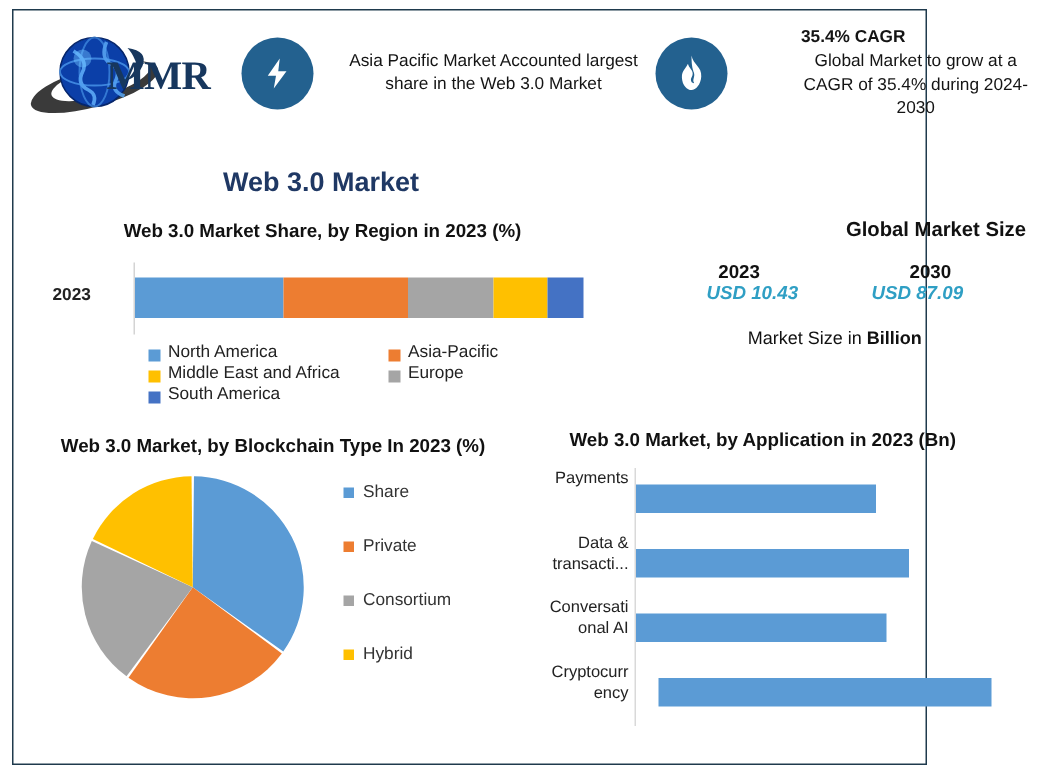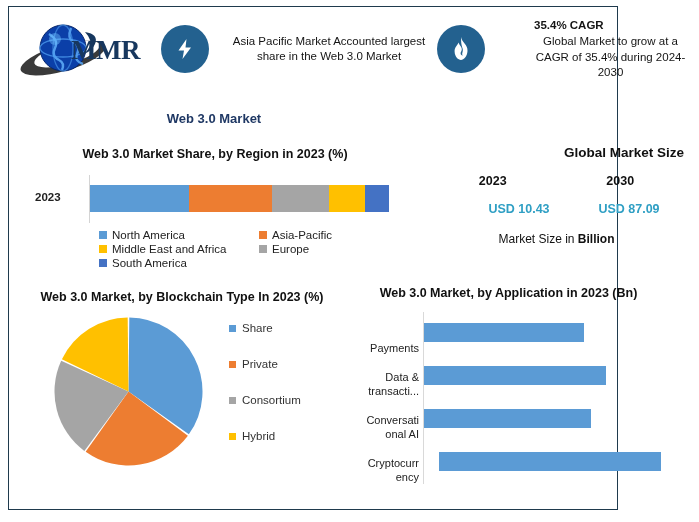--- a/index.html
+++ b/index.html
@@ -28,47 +28,47 @@
   .badge-icon{flex:0 0 auto;width:48px;height:48px;border-radius:50%;
               background:#23618f;display:flex;align-items:center;
               justify-content:center;margin-right:9px;}
   .badge-text{font-size:11.5px;line-height:15.5px;color:#141414;}
   .b1-text{text-align:center;width:222px;}
   .b2-text{text-align:center;width:186px;}
   .b2-title{font-weight:bold;display:block;text-align:left;margin-bottom:1px;}
 
   
   #main-title{position:absolute;left:0;top:104px;width:410px;text-align:center;
-              font-size:13px;font-weight:bold;color:#1f3864;}
+              font-size:18px;font-weight:bold;color:#1f3864;}
 
   
   #region-block{position:absolute;left:10px;top:140px;width:400px;}
   #region-title{text-align:center;font-size:12.5px;font-weight:bold;color:#111;
                 width:392px;}
   #region-plot{position:relative;margin-top:14px;height:48px;}
   #region-axis-line{position:absolute;left:70px;top:0;width:1px;height:48px;
                     background:#d4d4d4;}
   #region-label{position:absolute;left:16px;top:16px;font-size:11.5px;
                 font-weight:bold;color:#222;}
   #region-bar{position:absolute;left:71px;top:10px;height:27px;
               width:299px;display:flex;}
   #region-bar span{height:100%;display:block;}
 
   #region-legend{margin-top:6px;margin-left:80px;width:310px;
                  display:grid;grid-template-columns:160px 150px;
                  row-gap:2px;}
-  .lg-item{display:flex;align-items:center;font-size:11.5px;color:#222;}
+  .lg-item{display:flex;align-items:flex-end;font-size:11.5px;color:#222;}
   .lg-sw{width:8px;height:8px;margin-right:5px;flex:0 0 auto;}
 
   
   #gms{position:absolute;left:420px;top:138px;width:255px;text-align:center;}
   #gms-title{font-size:13.5px;font-weight:bold;color:#111;text-align:right;}
   #gms-years{display:flex;justify-content:space-around;margin-top:14px;}
   .gms-year{font-size:12.5px;font-weight:bold;color:#111;width:110px;}
-  #gms-vals{display:flex;justify-content:flex-end;margin-top:14px;}
+  #gms-vals{display:flex;justify-content:center;font-style:italic;}
   .gms-val{font-size:12.5px;font-weight:bold;color:#2f9fc4;width:110px;}
   #gms-foot{margin-top:16px;font-size:12px;color:#111;}
   #gms-foot b{font-weight:bold;}
 
   
   #pie-block{position:absolute;left:8px;top:282px;width:330px;}
   #pie-title{text-align:center;font-size:12.5px;font-weight:bold;color:#111;
              line-height:17px;width:318px;margin-left:6px;}
   #pie-area{position:relative;margin-top:8px;height:160px;}
   #pie-svg{position:absolute;left:34px;top:0;}
@@ -78,21 +78,21 @@
   .pie-lg .lg-sw{width:7px;height:7px;margin-right:6px;}
 
   
   #app-block{position:absolute;left:332px;top:278px;width:345px;}
   #app-title{text-align:center;font-size:12.5px;font-weight:bold;color:#111;
              line-height:17px;width:335px;}
   #app-plot{position:relative;margin-top:10px;height:172px;}
   #app-axis{position:absolute;left:82px;top:0;width:1px;height:172px;
             background:#d9d9d9;}
   .app-row{position:absolute;left:0;width:100%;height:43px;display:flex;
-           align-items:flex-end;}
+           align-items:flex-start;}
   .app-lbl{width:78px;text-align:right;font-size:11px;color:#222;
            line-height:14px;padding-right:4px;}
   .app-bar-wrap{position:relative;flex:1;height:43px;}
   .app-bar{position:absolute;left:1px;top:11px;height:19px;background:#5b9bd5;}
 </style>
 </head>
 <body>
 
 <div id="card">
 

